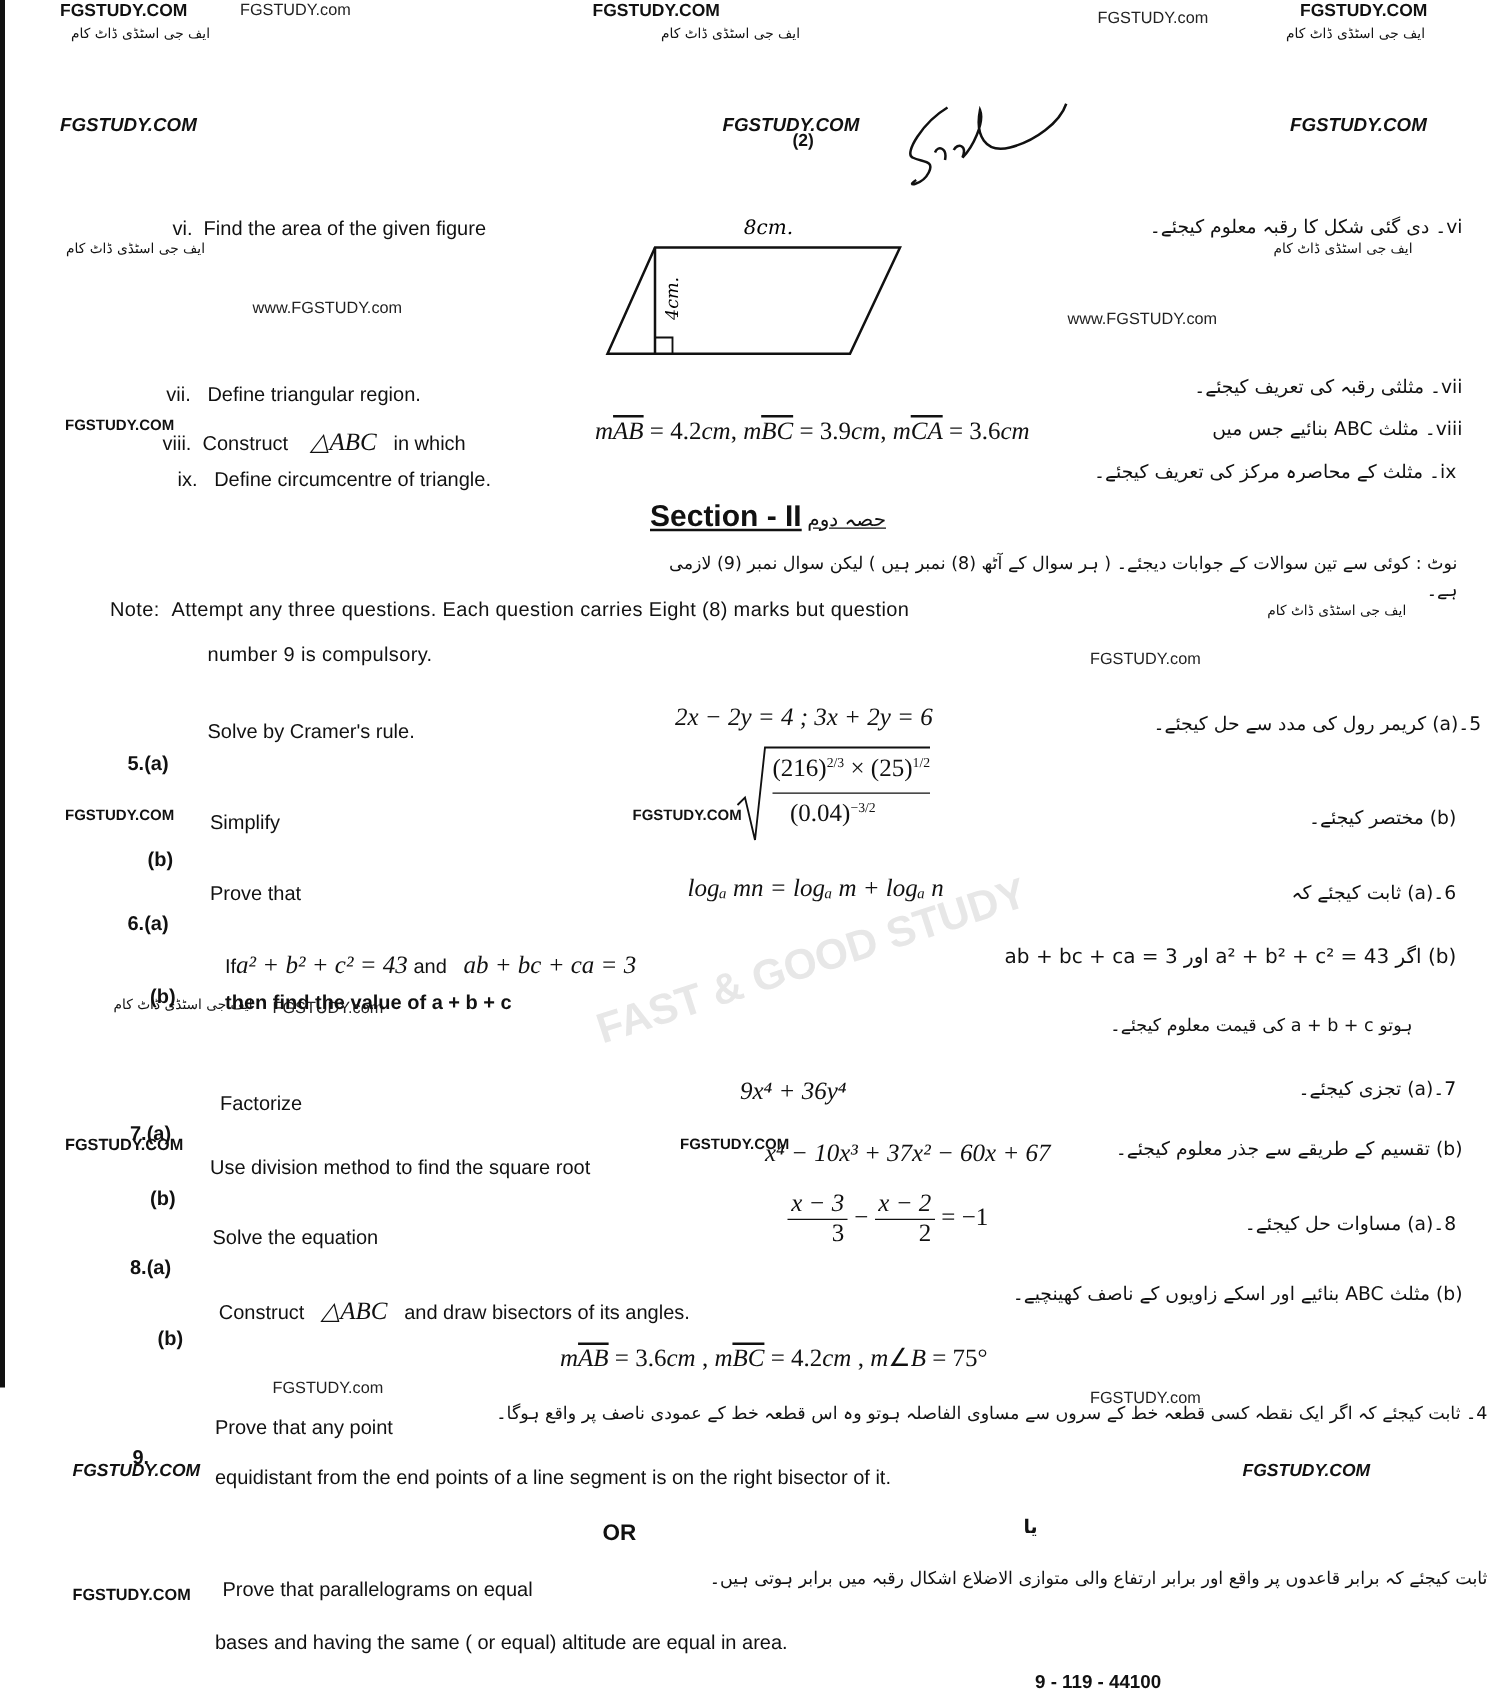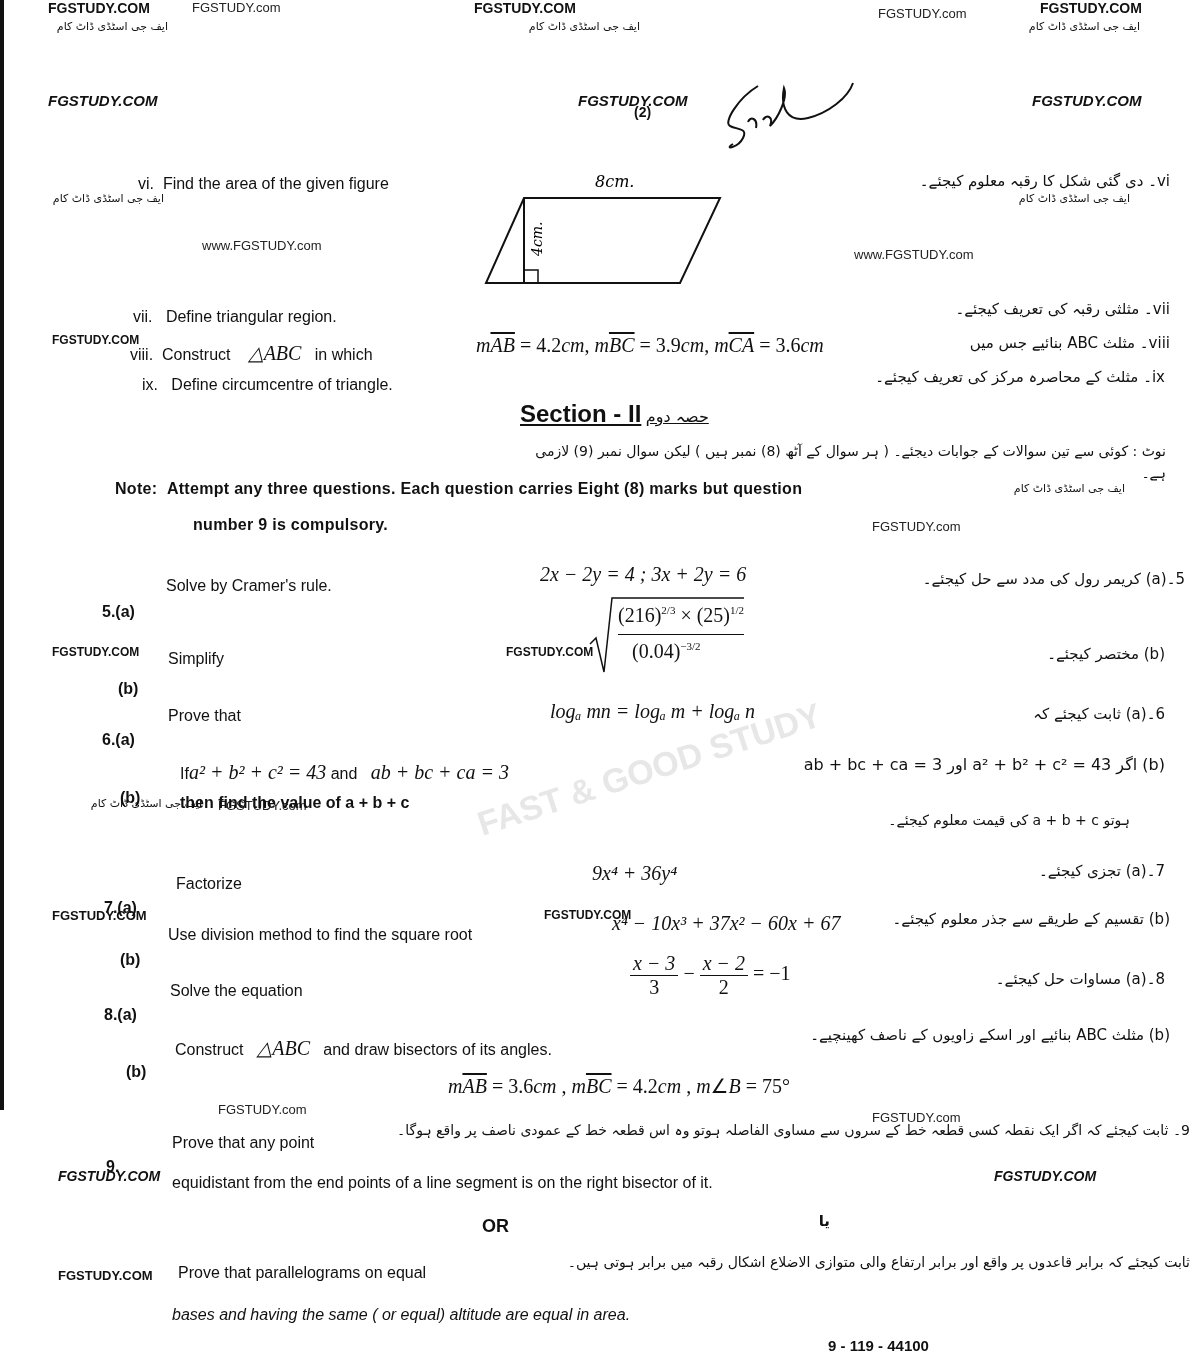--- a/index.html
+++ b/index.html
@@ -11,22 +11,22 @@
   .wm-bi { font-weight:bold; font-style:italic; font-size:15px; }
   .wm-thin { font-size:13px; color:#222; }
   .urdu { direction:rtl; font-family:"DejaVu Sans", sans-serif; font-size:15px; }
   .urdu-small { direction:rtl; font-family:"DejaVu Sans", sans-serif; font-size:11px; }
   .q { font-size:16px;text-align:center; }
   .qnum { font-size:16px; font-weight:bold;margin-top:24px; }
   .math { font-family:"Liberation Serif", serif; font-size:20px; }
   .math i { font-style:italic; }
   .ov { text-decoration:overline; }
   .section-title { font-size:24px; font-weight:bold; text-decoration:underline; }
-  .note { font-size:16px; font-weight:bold; letter-spacing:0.3px;margin-left:27px; }
-  .frac { display:inline-block; vertical-align:middle; text-align:center; }
+  .note { font-size:16px; font-weight:normal; letter-spacing:0.3px; }
+  .frac { display:inline-block; vertical-align:middle; text-align:right; }
   .frac .n { display:block; border-bottom:1.5px solid #111; padding:0 3px; }
   .frac .d { display:block; padding:0 3px; }
   .ghost { color:#ddd; font-weight:bold; font-size:34px; transform:rotate(-18deg); opacity:0.7; }
 </style>
 </head>
 <body>
 
 <div class="leftbar"></div>
 
 <div class="abs wm-bold" style="left:48px;top:0px;">FGSTUDY.COM</div>
@@ -167,27 +167,27 @@
 </div>
 <div class="abs urdu" style="left:800px;top:1026px;width:370px;">(b) مثلث ABC بنائیے اور اسکے زاویوں کے ناصف کھینچیے۔</div>
 <div class="abs math" style="left:448px;top:1074px;">
   <i>m</i><i class="ov">AB</i> = 3.6<i>cm</i> , <i>m</i><i class="ov">BC</i> = 4.2<i>cm</i> , <i>m</i>∠<i>B</i> = 75°
 </div>
 <div class="abs wm-thin" style="left:218px;top:1102px;">FGSTUDY.com</div>
 <div class="abs wm-thin" style="left:872px;top:1110px;">FGSTUDY.com</div>
 
 <div class="abs qnum" style="left:106px;top:1134px;">9.</div>
 <div class="abs q" style="left:172px;top:1134px;">Prove that any point</div>
-<div class="abs urdu" style="left:400px;top:1122px;width:790px;font-size:14px;">9۔ ثابت کیجئے کہ اگر ایک نقطہ کسی قطعہ خط کے سروں سے مساوی الفاصلہ ہوتو وہ اس قطعہ خط کے عمودی ناصف پر واقع ہوگا۔</div>
+<div class="abs urdu" style="left:400px;top:1122px;width:790px;font-size:14px;">4۔ ثابت کیجئے کہ اگر ایک نقطہ کسی قطعہ خط کے سروں سے مساوی الفاصلہ ہوتو وہ اس قطعہ خط کے عمودی ناصف پر واقع ہوگا۔</div>
 
 <div class="abs wm-bi" style="left:58px;top:1168px;font-size:14px;">FGSTUDY.COM</div>
 <div class="abs q" style="left:172px;top:1174px;">equidistant from the end points of a line segment is on the right bisector of it.</div>
 <div class="abs wm-bi" style="left:994px;top:1168px;font-size:14px;">FGSTUDY.COM</div>
 
 <div class="abs" style="left:482px;top:1216px;font-size:18px;font-weight:bold;">OR</div>
 <div class="abs urdu" style="left:800px;top:1212px;width:30px;font-weight:bold;">یا</div>
 
 <div class="abs" style="left:58px;top:1268px;font-weight:bold;font-size:13px;">FGSTUDY.COM</div>
 <div class="abs q" style="left:178px;top:1264px;">Prove that parallelograms on equal</div>
 <div class="abs urdu" style="left:510px;top:1254px;width:680px;font-size:14px;">ثابت کیجئے کہ برابر قاعدوں پر واقع اور برابر ارتفاع والی متوازی الاضلاع اشکال رقبہ میں برابر ہوتی ہیں۔</div>
-<div class="abs q" style="left:172px;top:1306px;font-style:italic;">bases and having the same  ( or equal)  altitude are equal in area.</div>
+<div class="abs q" style="left:172px;top:1306px;">bases and having the same  ( or equal)  altitude are equal in area.</div>
 
 <div class="abs" style="left:828px;top:1337px;font-size:15px;font-weight:bold;">9 - 119 - 44100</div>
 
 </body></html>

